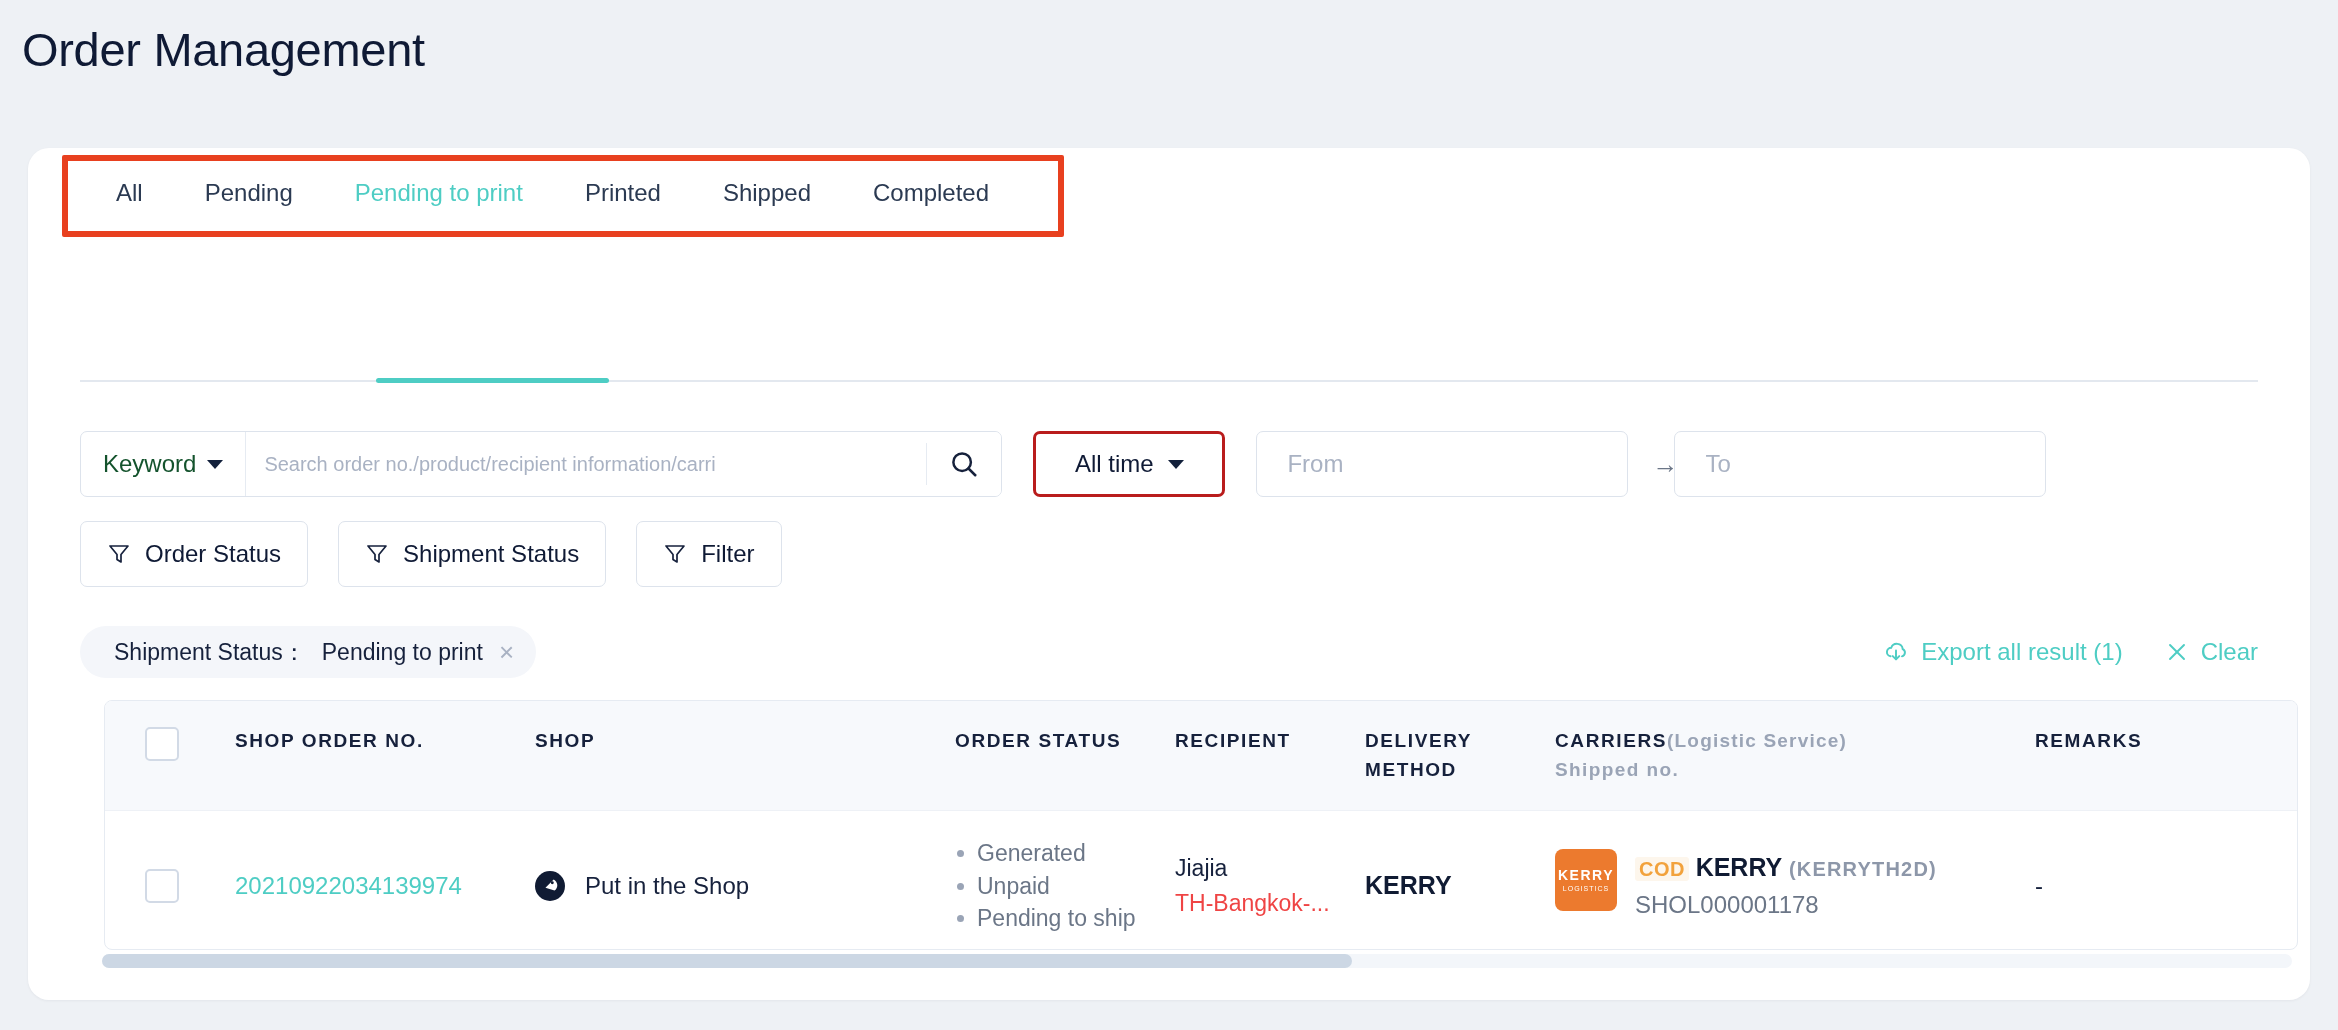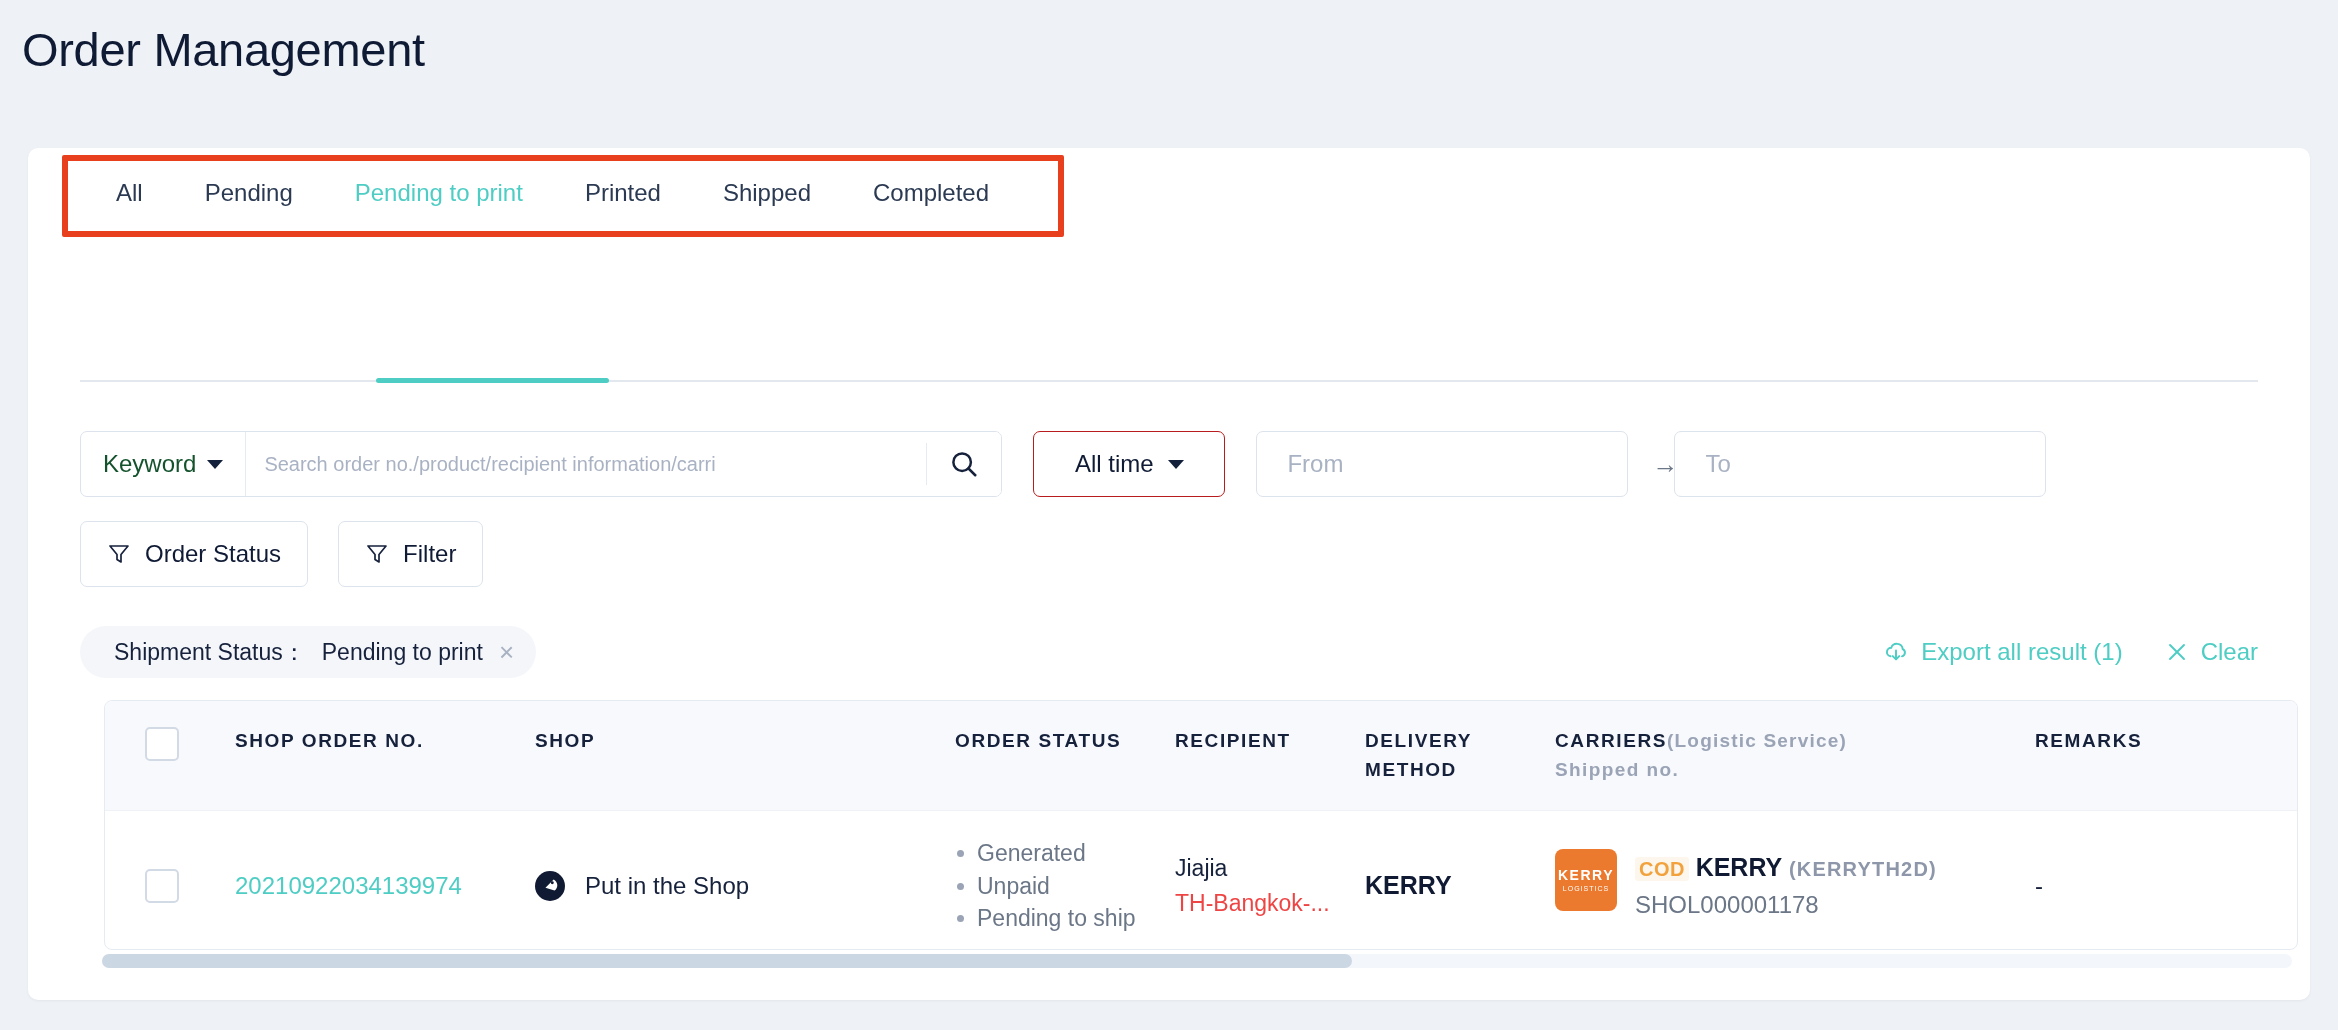--- a/index.html
+++ b/index.html
@@ -15,21 +15,21 @@
   .page-title {
     position: absolute; left: 22px; top: 22px;
     font-size: 47px; font-weight: 400; color: #0f1a35;
     letter-spacing: -0.3px;
   }
 
   
   .card {
     position: absolute; left: 28px; top: 148px;
     width: 2282px; height: 852px;
-    background: #ffffff; border-radius: 10px;
+    background: #ffffff; border-radius: 21px;
     box-shadow: 0 1px 3px rgba(16,24,40,.05);
   }
 
   
   .tabs-wrap { position: absolute; left: 0; top: 0; width: 100%; }
   .tabs {
     display: flex; align-items: center;
     padding-left: 88px; height: 90px;
   }
   .tab {
@@ -77,21 +77,21 @@
     font-family: "Liberation Sans", sans-serif; background: transparent;
   }
   .kw-input::placeholder { color: #a9b2c3; }
   .kw-sep { width: 1px; height: 42px; background: #e6ebf2; }
   .search-btn {
     width: 74px; height: 100%; display: flex; align-items: center; justify-content: center;
     background: #fff; border: none; cursor: pointer;
   }
   .filter-select {
     margin-left: 31px; height: 66px; min-width: 192px;
-    border: 1px solid #b91c1c; border-radius: 7px; background: #fff;
+    border: 3px solid #b91c1c; border-radius: 7px; background: #fff;
     display: flex; align-items: center; justify-content: center; gap: 14px;
     font-size: 24px; color: #0f1a35; cursor: pointer; padding: 0 24px;
   }
   .date-input {
     margin-left: 31px; height: 66px; width: 372px;
     border: 1px solid #dde3ec; border-radius: 7px; background: #fff;
     font-size: 24px; color: #0f1a35; padding: 0 30px; outline: none;
     font-family: "Liberation Sans", sans-serif;
   }
   .date-input::placeholder { color: #a9b2c3; }
@@ -249,20 +249,26 @@
       <span class="arrow-sep">→</span>
       <input class="date-input" type="text" style="margin-left: 0px;" placeholder="To">
     </div>
 
     <div class="filter-row" id="filter-buttons">
         <div class="fbtn">
           <svg width="24" height="24" viewBox="0 0 24 24" fill="none" stroke="#16213c" stroke-width="1.7">
             <polygon points="3,4 21,4 14,12.5 14,20 10,17.5 10,12.5" stroke-linejoin="round"></polygon>
           </svg>
           <span>Order Status</span>
+        </div>
+        <div class="fbtn">
+          <svg width="24" height="24" viewBox="0 0 24 24" fill="none" stroke="#16213c" stroke-width="1.7">
+            <polygon points="3,4 21,4 14,12.5 14,20 10,17.5 10,12.5" stroke-linejoin="round"></polygon>
+          </svg>
+          <span>Shipment Status</span>
         </div>
         <div class="fbtn">
           <svg width="24" height="24" viewBox="0 0 24 24" fill="none" stroke="#16213c" stroke-width="1.7">
             <polygon points="3,4 21,4 14,12.5 14,20 10,17.5 10,12.5" stroke-linejoin="round"></polygon>
           </svg>
           <span>Filter</span>
         </div>
       </div>
 
     <div class="chip-row">

